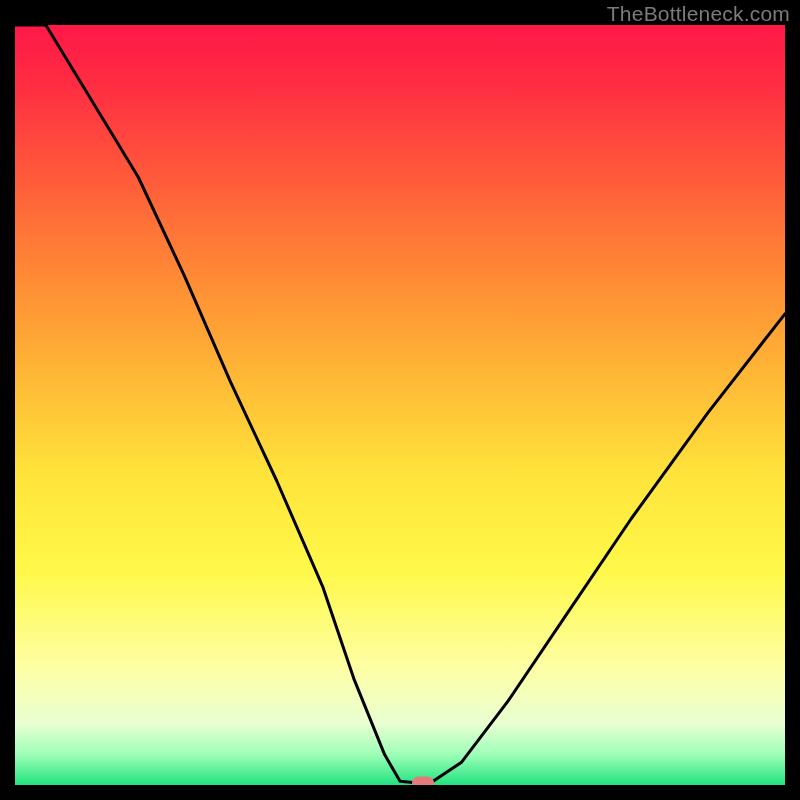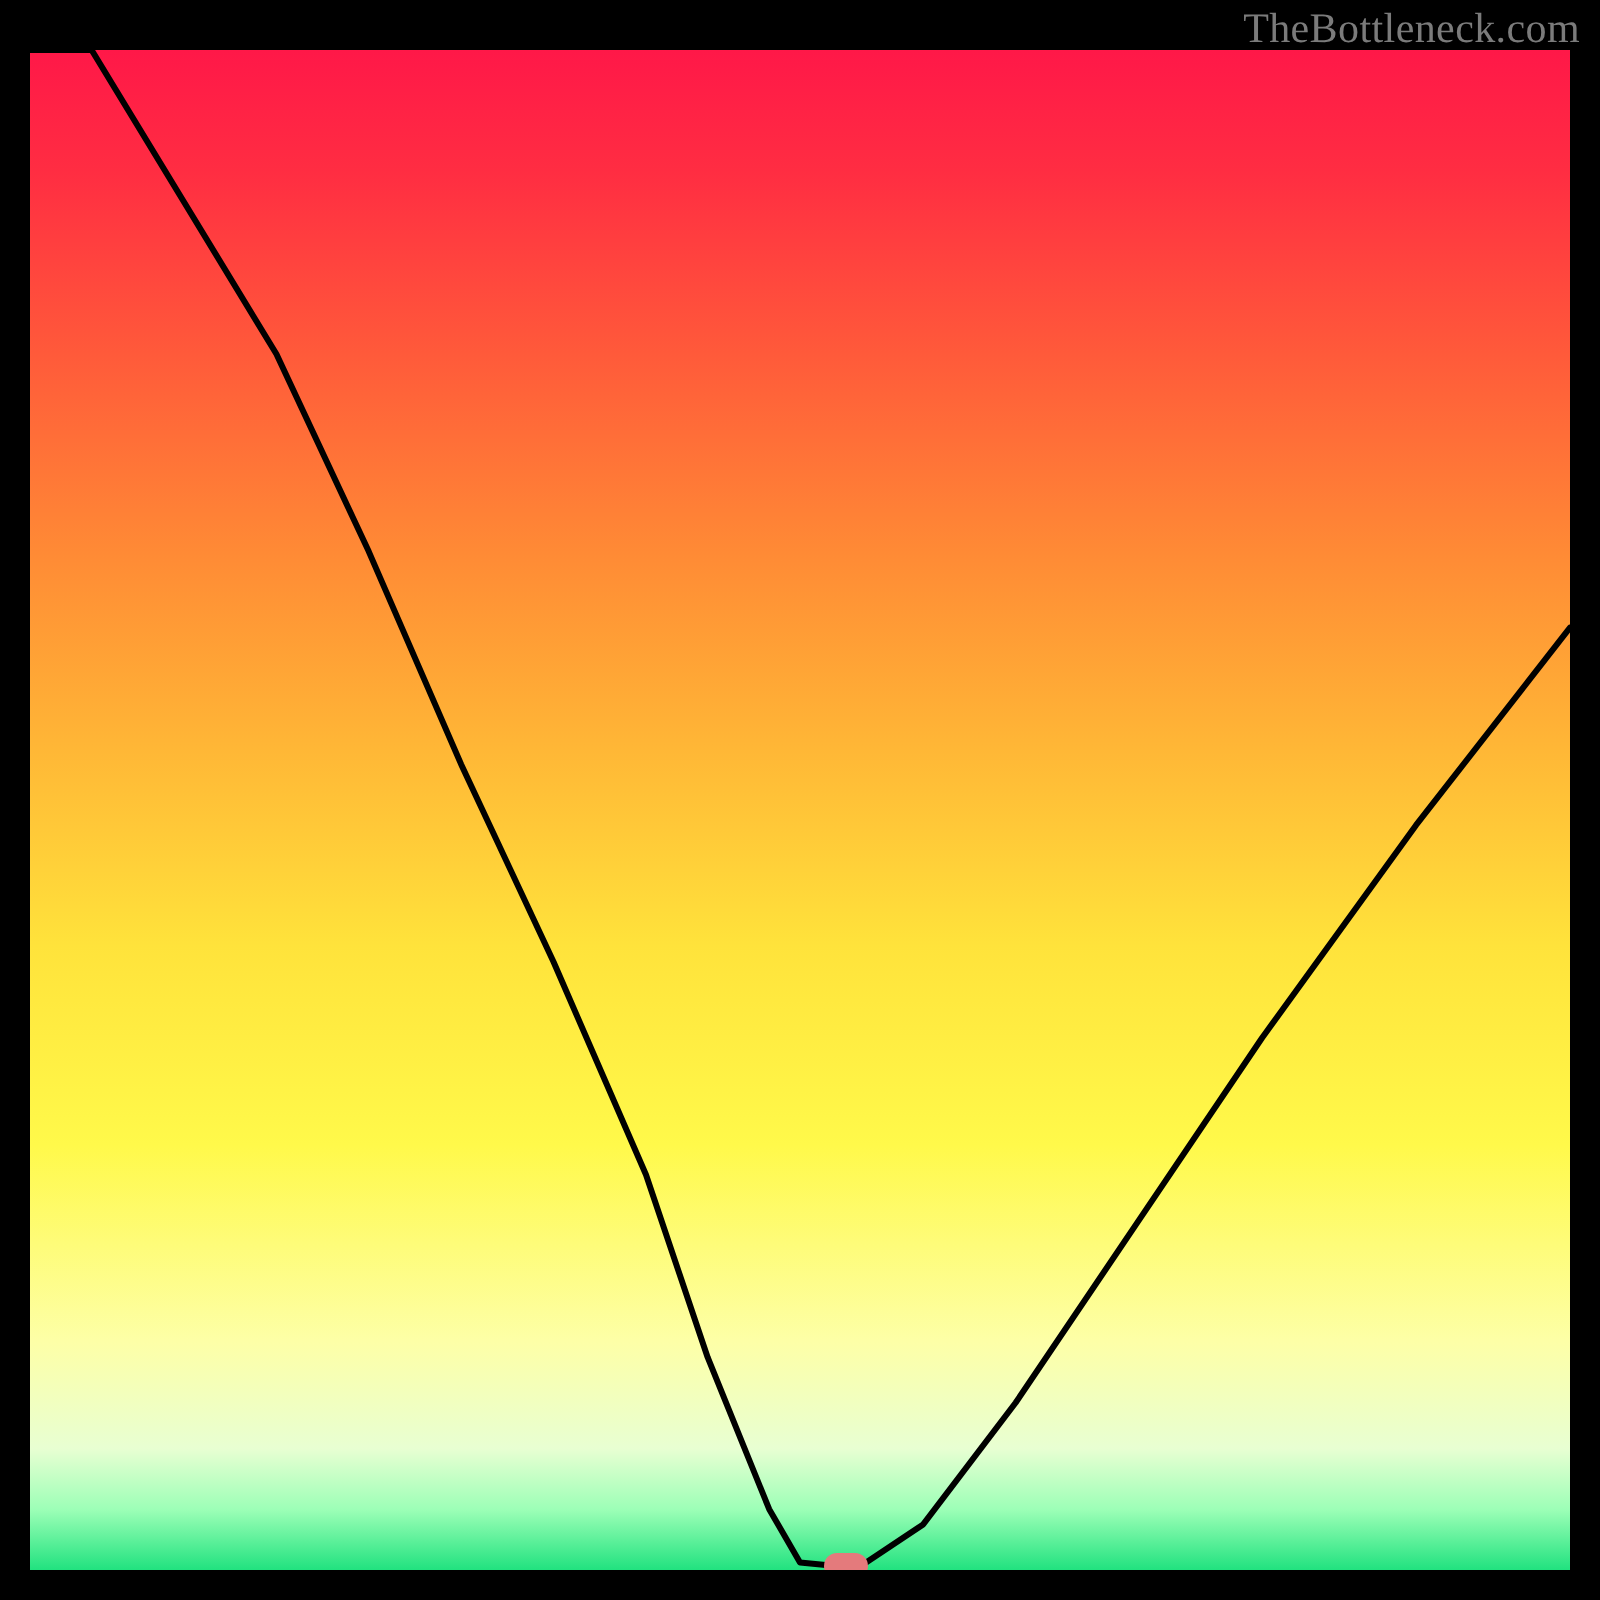--- a/index.html
+++ b/index.html
@@ -39,21 +39,21 @@
       #fdffa7 85%,
       #e8ffd2 92%,
       #9dffb7 96%,
       #21e27f 100%
     );
   }
   .watermark {
     position: absolute;
     top: 2px;
     right: 10px;
-    font-family: Liberation Serif, serif;
+    font-family: Liberation Sans, sans-serif;
     font-size: 21px;
     color: #7b7b7b;
     letter-spacing: 0.2px;
     user-select: none;
   }
   .marker {
     position: absolute;
     width: 22px;
     height: 13px;
     border-radius: 7px;

